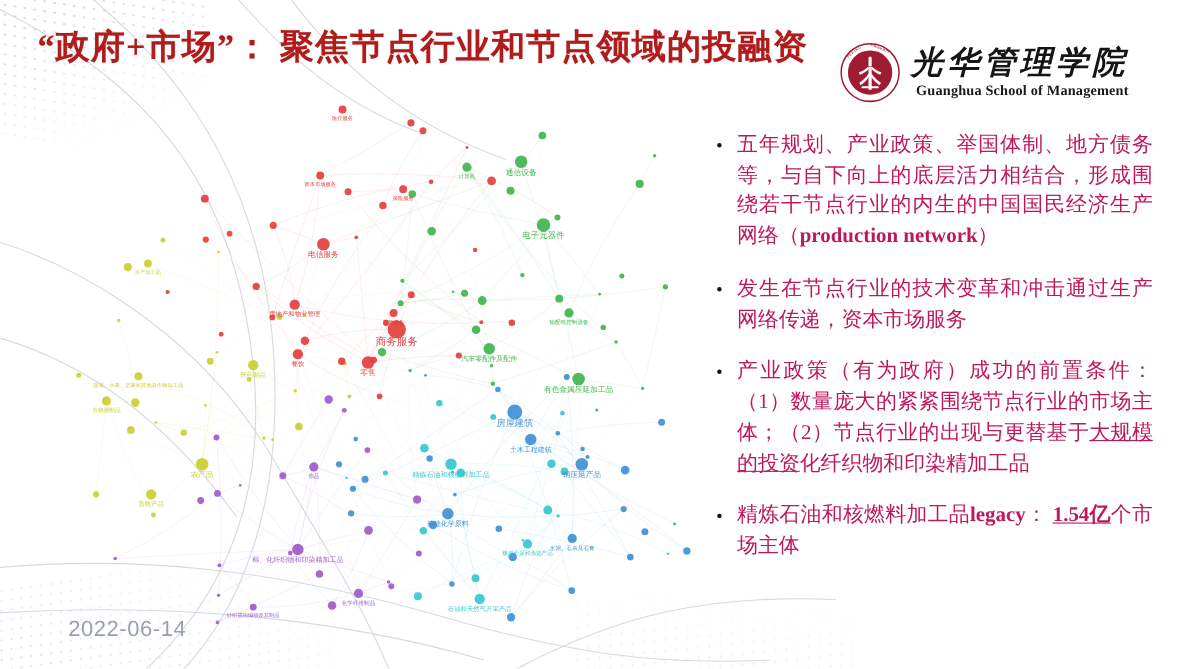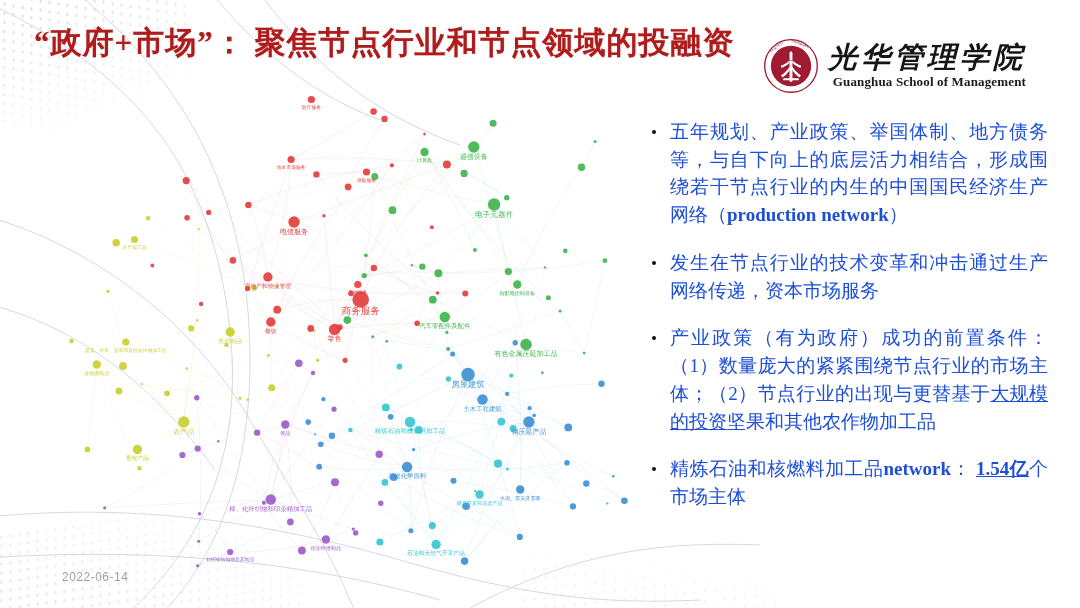--- a/index.html
+++ b/index.html
@@ -97,40 +97,40 @@
     position: absolute;
     left: 648px; top: 118px;
     width: 400px;
   }
   .bullet {
     position: relative;
     padding-left: 22px;
     margin-bottom: 20px;
     font-size: 19px;
     line-height: 1.46;
-    color: #1d4ed8;
+    color: #be185d;
     font-family: "Liberation Serif", "DejaVu Serif", serif;
     text-align: justify;
   }
   .bullet:before {
     content: "";
     position: absolute;
     left: 4px; top: 12px;
     width: 4px; height: 4px;
     border-radius: 50%;
     background: #111;
   }
   .bullet .bold { font-weight: bold; }
   .bullet .ul { text-decoration: underline; }
 
   
   .date {
     position: absolute;
     left: 62px; bottom: 24px;
-    font-size: 12px;
+    font-size: 20px;
     color: #9a9fae;
     letter-spacing: .5px;
     font-family: "Liberation Sans", sans-serif;
   }
 </style>
 </head>
 <body>
 
 <div id="slide">
 
@@ -651,19 +651,19 @@
           <text x="263.9" y="477.7" text-anchor="middle" font-size="5.1" font-family="'Liberation Sans', sans-serif" fill="#9b59c6" fill-opacity="0.95">化学纤维制品</text>
           <text x="223.3" y="362.7" text-anchor="middle" font-size="5.1" font-family="'Liberation Sans', sans-serif" fill="#9b59c6" fill-opacity="0.95">饰品</text>
           <text x="168.2" y="489.1" text-anchor="middle" font-size="4.8" font-family="'Liberation Sans', sans-serif" fill="#9b59c6" fill-opacity="0.95">针织或钩编物及其制品</text>
         </g>
     </svg>
   </div>
 
   <div class="bullets">
       <div class="bullet"><span>五年规划、产业政策、举国体制、地方债务等，与自下向上的底层活力相结合，形成围绕若干节点行业的内生的中国国民经济生产网络（</span><span class="bold">production network</span><span>）</span></div>
       <div class="bullet"><span>发生在节点行业的技术变革和冲击通过生产网络传递，资本市场服务</span></div>
-      <div class="bullet"><span>产业政策（有为政府）成功的前置条件：（1）数量庞大的紧紧围绕节点行业的市场主体；（2）节点行业的出现与更替基于</span><span class="ul">大规模的投资</span><span>坚果和其他农作物加工品</span></div>
-      <div class="bullet"><span>精炼石油和核燃料加工品</span><span class="bold">network</span><span>： </span><span class="bold ul">1.54亿</span><span>个市场主体</span></div>
+      <div class="bullet"><span>产业政策（有为政府）成功的前置条件：（1）数量庞大的紧紧围绕节点行业的市场主体；（2）节点行业的出现与更替基于</span><span class="ul">大规模的投资</span><span>化纤织物和印染精加工品</span></div>
+      <div class="bullet"><span>精炼石油和核燃料加工品</span><span class="bold">legacy</span><span>： </span><span class="bold ul">1.54亿</span><span>个市场主体</span></div>
     </div>
 
   <div class="date">2022-06-14</div>
 
 </div>
 
 </body></html>

